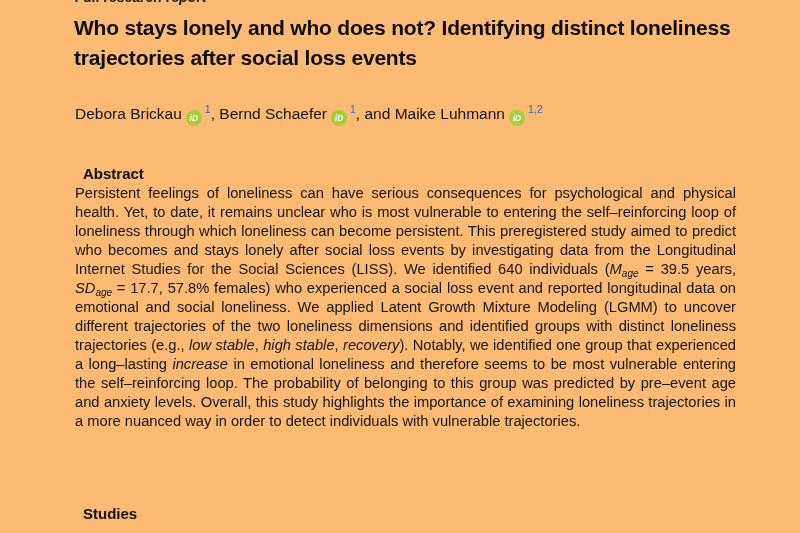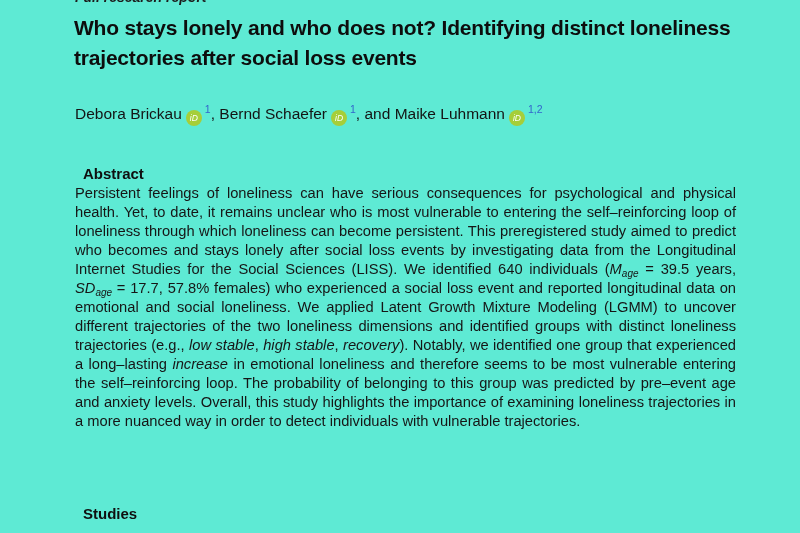--- a/index.html
+++ b/index.html
@@ -4,21 +4,21 @@
 <style>
   html, body {
     margin: 0;
     padding: 0;
     background: #ffffff;
   }
   .page {
     position: relative;
     width: 800px;
     height: 533px;
-    background: #5eead4;
+    background: #fdba74;
     overflow: hidden;
     font-family: "Liberation Sans", "DejaVu Sans", sans-serif;
     color: #141414;
   }
   .article-type {
     position: absolute;
     left: 75px;
     top: -10px;
     font-size: 14px;
     font-style: italic;
@@ -49,21 +49,21 @@
     white-space: nowrap;
   }
   .orcid {
     display: inline-block;
     width: 16px;
     height: 16px;
     margin: 0 3px 0 4px;
     border-radius: 50%;
     color: #ffffff;
     font-size: 8.5px;
-    font-weight: normal;
+    font-weight: bold;
     font-style: italic;
     line-height: 16px;
     text-align: center;
     vertical-align: -2px;
     background: #A6CE39; 
   }
   sup.author-sup {
     font-size: 10.5px;
     line-height: 0;
     vertical-align: 6px;

